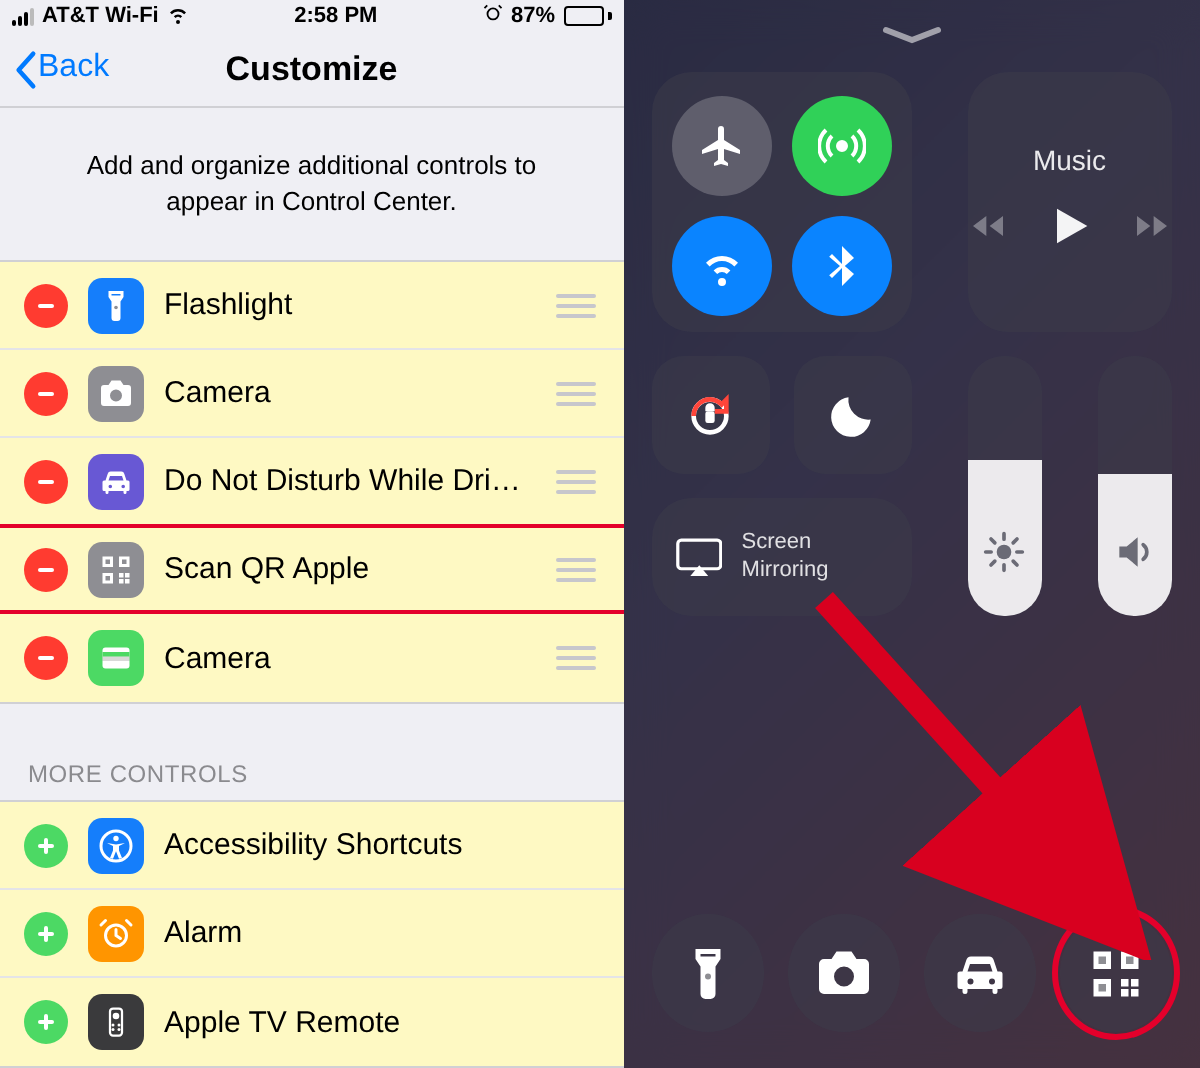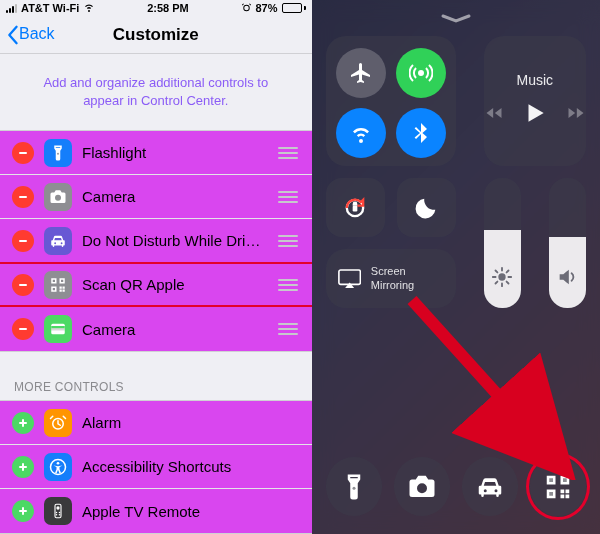--- a/index.html
+++ b/index.html
@@ -14,23 +14,23 @@
 .wifi svg{width:12px;height:12px}
 .alarm svg{width:11px;height:11px}
 .battery{display:flex;align-items:center;gap:2px}
 .battery .shell{width:20px;height:10px;border:1px solid #000;border-radius:2px;padding:1px;position:relative}
 .battery .cap{width:2px;height:4px;background:#000;border-radius:0 1px 1px 0}
 .battery .fill{height:100%;background:#000}
 .navbar{height:44px;display:flex;align-items:center;justify-content:center;position:relative;border-bottom:1px solid #d0d0d4}
 .navbar .back{position:absolute;left:6px;display:flex;align-items:flex-start;color:#007aff;font-size:16px}
 .navbar .back svg{width:13px;height:20px}
 .navbar .title{font-size:17px;font-weight:600;color:#000}
-.desc{padding:20px 30px;text-align:center;color:#8b5cf6;font-size:13px;line-height:1.4}
+.desc{padding:20px 30px;text-align:center;color:#000000;font-size:13px;line-height:1.4}
 .section-header{font-size:12px;color:#8a8a8e;padding:6px 14px 6px;letter-spacing:0.3px}
-.list{background:#d946ef;border-top:1px solid #d0d0d4;border-bottom:1px solid #d0d0d4}
+.list{background:#fef9c3;border-top:1px solid #d0d0d4;border-bottom:1px solid #d0d0d4}
 .row{display:flex;align-items:center;height:44px;padding:0 12px;gap:10px;border-bottom:1px solid #e4e4e8;position:relative}
 .row:last-child{border-bottom:none}
 .ctrl{width:22px;height:22px;border-radius:50%;display:flex;align-items:center;justify-content:center;flex:0 0 22px}
 .ctrl.remove{background:#ff3b30}
 .ctrl.add{background:#4cd964}
 .ctrl svg{width:12px;height:12px}
 .app-icon{width:28px;height:28px;border-radius:7px;display:flex;align-items:center;justify-content:center;flex:0 0 28px}
 .app-icon svg{width:18px;height:18px}
 .label{flex:1;font-size:15px;color:#000;white-space:nowrap;overflow:hidden;text-overflow:ellipsis}
 .drag{width:22px;display:flex;flex-direction:column;gap:3px;flex:0 0 22px;align-items:flex-end;padding-right:2px}
@@ -219,44 +219,44 @@
 
   <div class="section-header" style="margin-top:22px">MORE CONTROLS</div>
   <div class="list" id="more-list">
       <div class="row">
         <div class="ctrl add">
           <svg viewBox="0 0 12 12">
             <rect x="5" y="2" width="2" height="8" fill="#fff" rx="1"></rect>
             <rect x="2" y="5" width="8" height="2" fill="#fff" rx="1"></rect>
           </svg>
         </div>
+        <div class="app-icon bg-blue">
+          <svg viewBox="0 0 24 24" fill="#fff">
+            <circle cx="12" cy="12" r="10" fill="none" stroke="#fff" stroke-width="2"></circle>
+            <circle cx="12" cy="7" r="1.8"></circle>
+            <path d="M6 10l6 1 6-1-4 2v3l2 5-2 .5-2-5-2 5-2-.5 2-5v-3z"></path>
+          </svg>
+        </div>
+        <div class="label">Accessibility Shortcuts</div>
+      </div>
+      <div class="row">
+        <div class="ctrl add">
+          <svg viewBox="0 0 12 12">
+            <rect x="5" y="2" width="2" height="8" fill="#fff" rx="1"></rect>
+            <rect x="2" y="5" width="8" height="2" fill="#fff" rx="1"></rect>
+          </svg>
+        </div>
         <div class="app-icon bg-orange">
           <svg viewBox="0 0 24 24" fill="#fff">
             <circle cx="12" cy="13" r="7" fill="none" stroke="#fff" stroke-width="2"></circle>
             <path d="M12 9v4l3 2" stroke="#fff" stroke-width="2" fill="none" stroke-linecap="round"></path>
             <path d="M5 3L2 6M19 3l3 3" stroke="#fff" stroke-width="2" stroke-linecap="round"></path>
           </svg>
         </div>
         <div class="label">Alarm</div>
-      </div>
-      <div class="row">
-        <div class="ctrl add">
-          <svg viewBox="0 0 12 12">
-            <rect x="5" y="2" width="2" height="8" fill="#fff" rx="1"></rect>
-            <rect x="2" y="5" width="8" height="2" fill="#fff" rx="1"></rect>
-          </svg>
-        </div>
-        <div class="app-icon bg-blue">
-          <svg viewBox="0 0 24 24" fill="#fff">
-            <circle cx="12" cy="12" r="10" fill="none" stroke="#fff" stroke-width="2"></circle>
-            <circle cx="12" cy="7" r="1.8"></circle>
-            <path d="M6 10l6 1 6-1-4 2v3l2 5-2 .5-2-5-2 5-2-.5 2-5v-3z"></path>
-          </svg>
-        </div>
-        <div class="label">Accessibility Shortcuts</div>
       </div>
       <div class="row">
         <div class="ctrl add">
           <svg viewBox="0 0 12 12">
             <rect x="5" y="2" width="2" height="8" fill="#fff" rx="1"></rect>
             <rect x="2" y="5" width="8" height="2" fill="#fff" rx="1"></rect>
           </svg>
         </div>
         <div class="app-icon bg-dark">
           <svg viewBox="0 0 24 24" fill="#fff">

